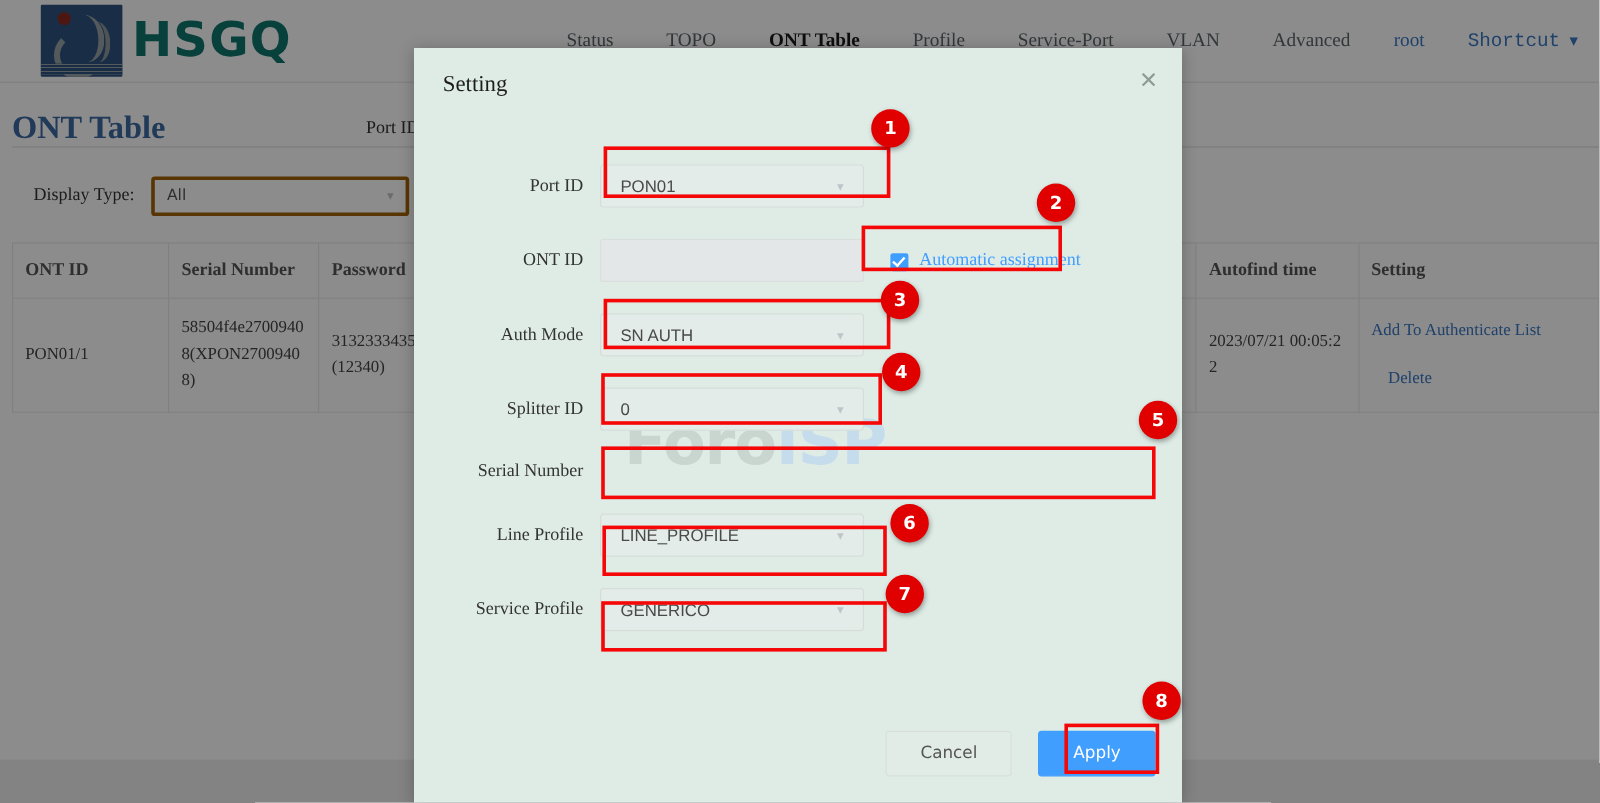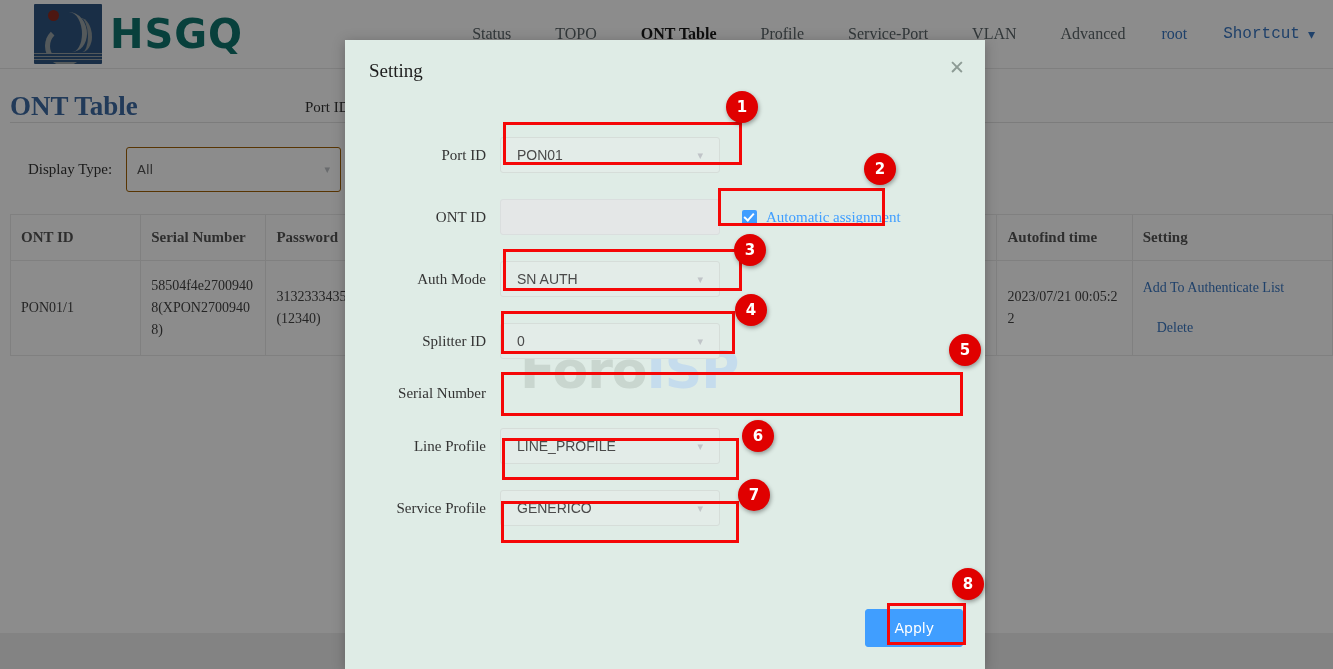--- a/index.html
+++ b/index.html
@@ -31,21 +31,21 @@
 
   .page-title{color:#3d6aa3;font-size:27px;font-weight:bold;margin:22px 0 0 10px;font-family:"Liberation Serif",serif;}
   .subhead{position:absolute;left:305px;top:99px;font-size:15px;color:#333;}
 
   .tabs{display:flex;margin:26px 0 0 10px;}
   .tab{border:1px solid #e2e2e2;border-bottom:none;padding:12px 22px;font-size:16px;color:#333;background:#fff;}
   .tab.sel{color:#3a77c2;}
   .tabline{border-bottom:1px solid #e2e2e2;margin-left:10px;}
 
   .filters{display:flex;align-items:center;margin:24px 0 0 28px;font-size:15px;color:#333;gap:14px;}
-  .sel-box{width:215px;height:45px;border:1px solid #a16207;border-radius:3px;display:flex;align-items:center;justify-content:space-between;padding:0 10px;box-sizing:border-box;font-family:"DejaVu Sans",sans-serif;font-size:13px;color:#555;background:#fff;}
+  .sel-box{width:215px;height:33px;border:3px solid #a16207;border-radius:3px;display:flex;align-items:center;justify-content:space-between;padding:0 10px;box-sizing:border-box;font-family:"DejaVu Sans",sans-serif;font-size:13px;color:#555;background:#fff;}
   .caret{color:#c0c4c8;font-size:11px;}
 
   table.grid{border-collapse:collapse;width:1323px;margin-left:10px;margin-top:22px;table-layout:fixed;}
   table.grid th{border:1px solid #eaeaea;text-align:left;padding:14px 10px;font-size:15px;color:#555;font-weight:bold;}
   table.grid td{border:1px solid #eaeaea;text-align:left;padding:14px 10px;font-size:14px;color:#444;vertical-align:middle;line-height:22px;word-break:break-all;}
   td.link a{color:#3a77c2;text-decoration:none;display:block;}
   td.link a+a{margin-top:18px;margin-left:14px;}
 
   .footer-band{position:absolute;left:0;right:0;bottom:0;height:36px;background:#efefef;}
 
@@ -62,21 +62,21 @@
   .wm-b{color:#c5dced;}
 
   .row{display:flex;align-items:center;margin-top:14px;position:relative;}
   .lbl{width:155px;text-align:right;padding-right:14px;font-size:15px;color:#333;font-family:"Liberation Serif",serif;box-sizing:border-box;}
   .field{height:36px;border:1px solid #d6ddd9;border-radius:3px;background:#e3ece8;display:flex;align-items:center;justify-content:space-between;padding:0 16px;box-sizing:border-box;font-family:Liberation Sans, sans-serif;font-size:14px;color:#4a4a4a;}
   .field.disabled{background:#e4e7e7;border-color:#dadede;}
   .field.w220{width:220px;}
   .field.w440{width:440px;}
   .field.text{justify-content:flex-start;}
 
-  .chk-wrap{display:flex;align-items:center;gap:9px;}
+  .chk-wrap{display:flex;align-items:flex-end;gap:9px;}
   .chk{width:15px;height:15px;background:#409eff;border-radius:2px;position:relative;}
   .chk:after{content:"";position:absolute;left:4px;top:1px;width:4px;height:8px;border:solid #fff;border-width:0 2px 2px 0;transform:rotate(42deg);}
   .chk-lbl{color:#409eff;font-size:15px;font-family:"Liberation Serif",serif;}
 
   .btns{position:absolute;right:22px;bottom:22px;display:flex;align-items:center;gap:22px;}
   .btn{height:38px;padding:0 28px;display:flex;align-items:center;justify-content:center;border-radius:3px;font-family:"DejaVu Sans",sans-serif;font-size:14px;cursor:pointer;box-sizing:border-box;}
   .btn.cancel{border:1px solid #d9e0dc;color:#555;background:#e2ece7;}
   .btn.apply{background:#409eff;color:#fff;border:1px solid #409eff;}
 
   
@@ -228,20 +228,21 @@
     <div class="row" style="margin-top:26px;">
       <div class="lbl">Service Profile</div>
       <div class="field w220">
         <span>GENERICO</span>
         <span class="caret">▾</span>
       </div>
     </div>
   </div>
 
   <div class="btns">
+    <div class="btn cancel">Cancel</div>
     <div class="btn apply">Apply</div>
   </div>
 </div>
 
 <div class="hl" style="left:503px;top:122px;width:239px;height:43px;"></div>
 <div class="hl" style="left:718px;top:188px;width:167px;height:38px;"></div>
 <div class="hl" style="left:503px;top:249px;width:239px;height:42px;"></div>
 <div class="hl" style="left:501px;top:311px;width:234px;height:43px;"></div>
 <div class="hl" style="left:501px;top:372px;width:462px;height:44px;"></div>
 <div class="hl" style="left:502px;top:438px;width:237px;height:42px;"></div>

